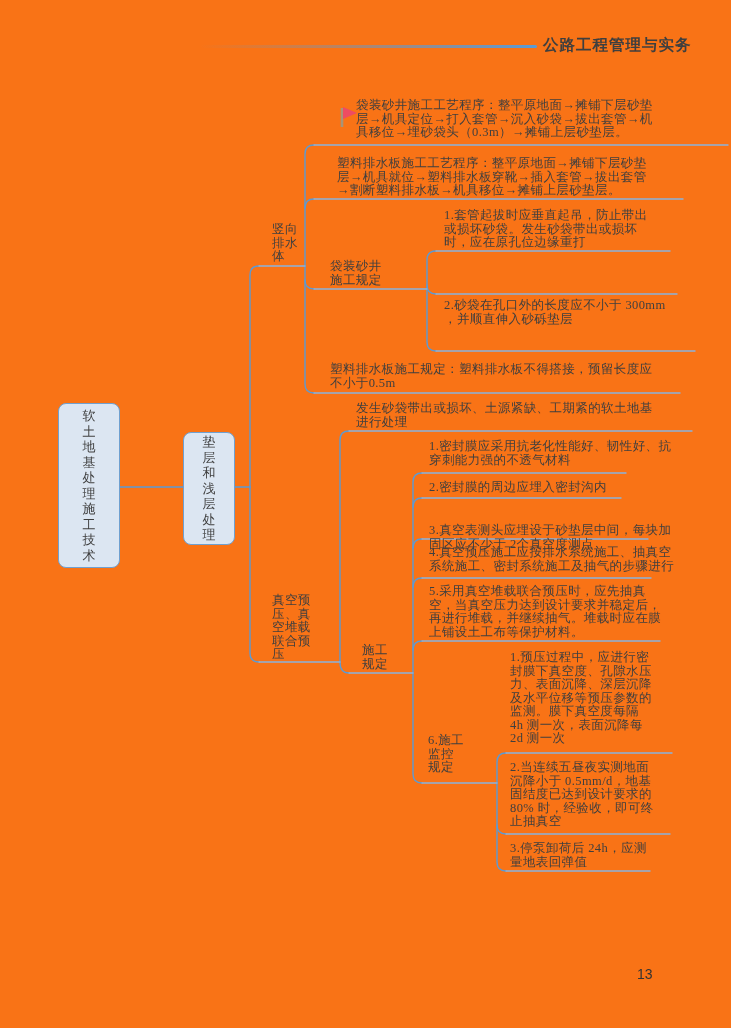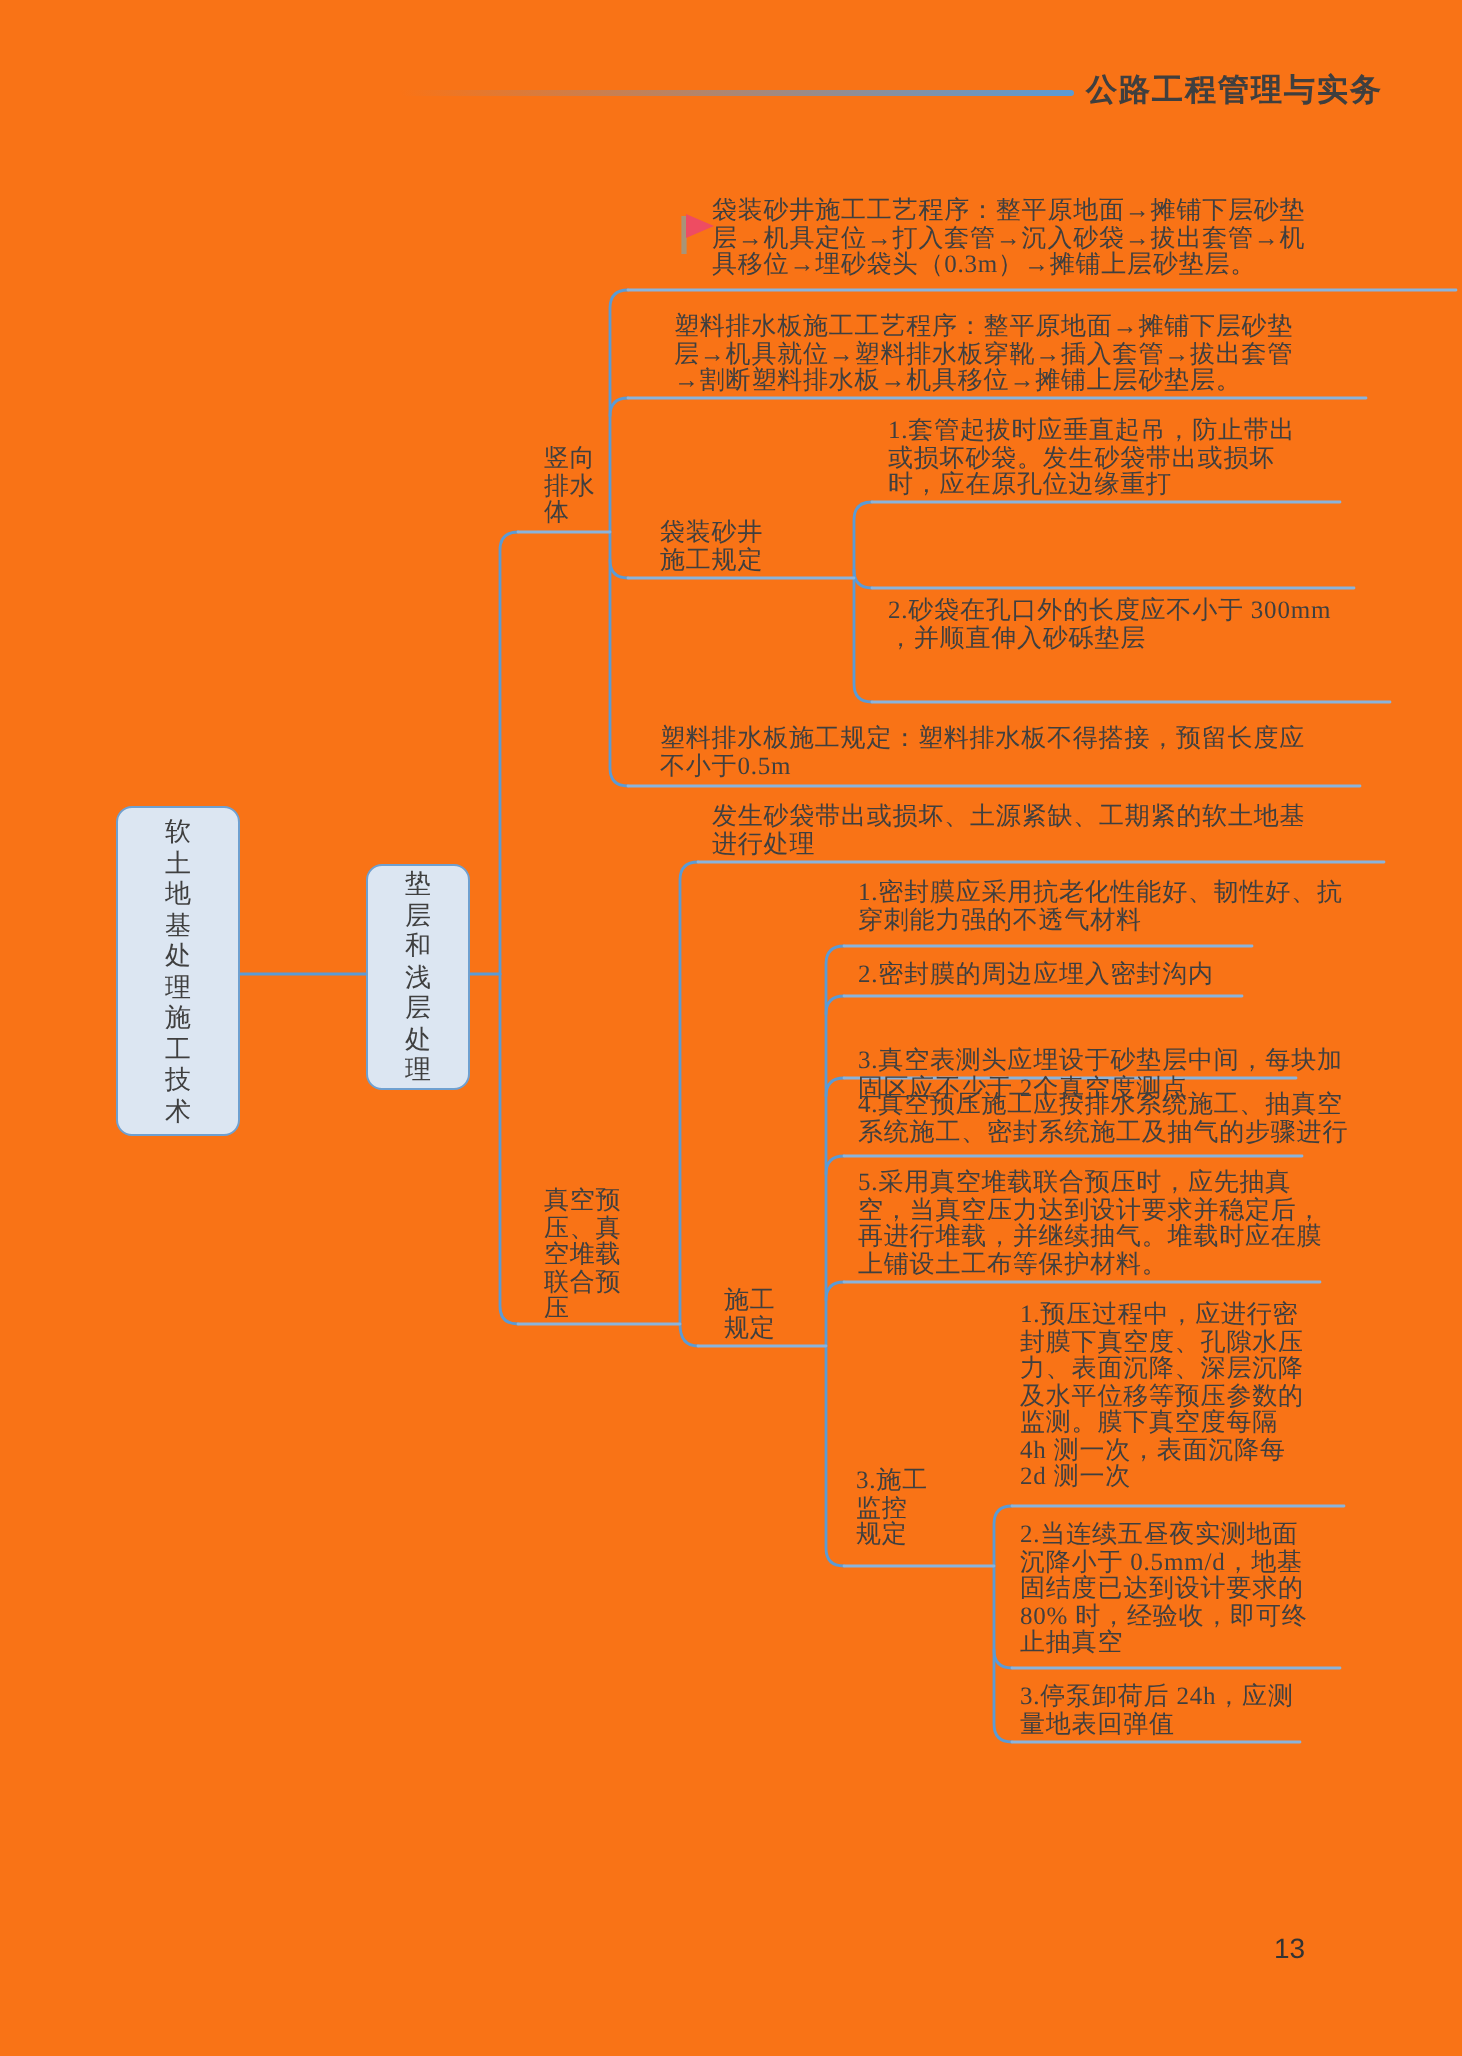--- a/index.html
+++ b/index.html
@@ -154,21 +154,21 @@
 固区应不少于 2个真空度测点</div>
 
   <div class="leaf" style="left:429px;top:546px;">4.真空预压施工应按排水系统施工、抽真空
 系统施工、密封系统施工及抽气的步骤进行</div>
 
   <div class="leaf" style="left:429px;top:585px;">5.采用真空堆载联合预压时，应先抽真
 空，当真空压力达到设计要求并稳定后，
 再进行堆载，并继续抽气。堆载时应在膜
 上铺设土工布等保护材料。</div>
 
-  <div class="leaf" style="left:428px;top:734px;">3.施工
+  <div class="leaf" style="left:428px;top:734px;">6.施工
 监控
 规定</div>
 
   <div class="leaf" style="left:510px;top:651px;">1.预压过程中，应进行密
 封膜下真空度、孔隙水压
 力、表面沉降、深层沉降
 及水平位移等预压参数的
 监测。膜下真空度每隔
 4h 测一次，表面沉降每
 2d 测一次</div>

